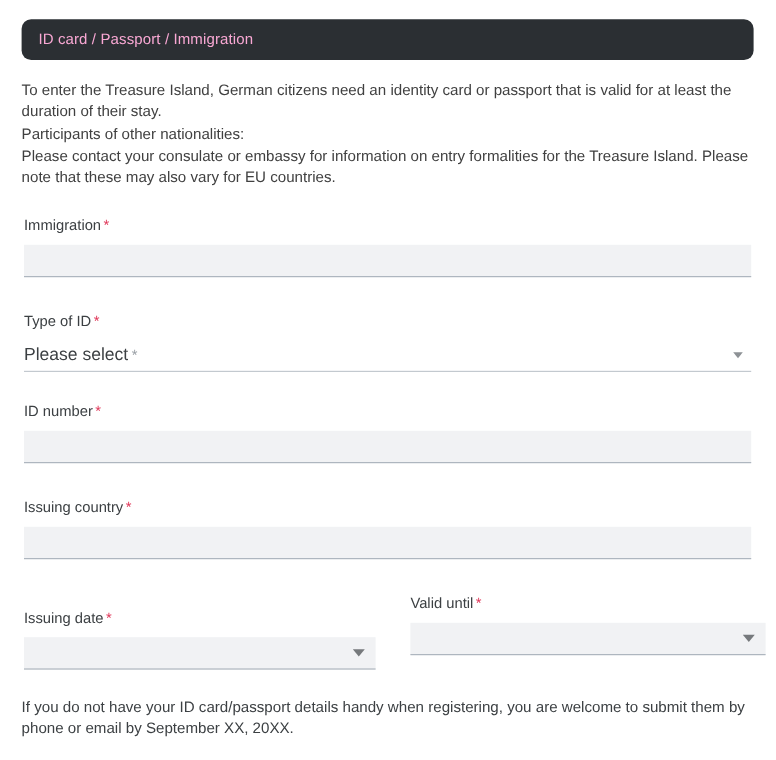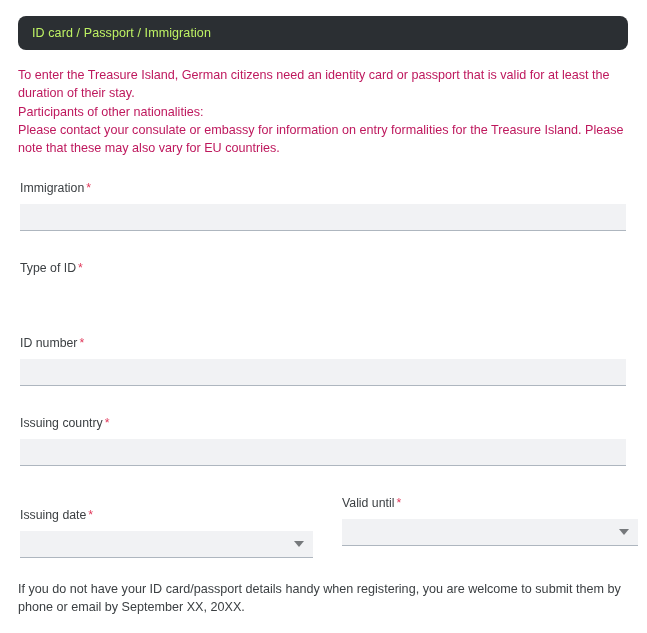--- a/index.html
+++ b/index.html
@@ -24,35 +24,35 @@
     width: 610px;
     height: 34px;
     background: #2b2f33;
     border-radius: 8px;
     box-sizing: border-box;
     display: flex;
     align-items: center;
     padding: 0 14px;
   }
   .header-title {
-    color: #bef264;
+    color: #f9a8d4;
     font-size: 12.5px;
     line-height: 1;
     letter-spacing: 0.1px;
   }
 
   
   .intro {
     position: absolute;
     left: 18px;
     top: 66px;
     width: 610px;
     font-size: 12.6px;
     line-height: 18.3px;
-    color: #be185d;
+    color: #404040;
   }
   .intro p {
     margin: 0;
   }
 
   
   .form {
     position: absolute;
     left: 0;
     top: 0;
@@ -181,20 +181,25 @@
     <div class="field-label">
       <span>Immigration</span><span class="req">*</span>
     </div>
     <input class="input-filled" type="text" value="" placeholder="" style="">
   </div>
 
   <div class="field" style="left:20px; top:261px; width:606px;">
     <div class="field-label">
       <span>Type of ID</span><span class="req">*</span>
     </div>
+    <div class="select-underline">
+      <span class="placeholder">Please select</span>
+        <span class="req-muted">*</span>
+      <span class="caret small"></span>
+    </div>
   </div>
 
   <div class="field" style="left:20px; top:336px; width:606px;">
     <div class="field-label">
       <span>ID number</span><span class="req">*</span>
     </div>
     <input class="input-filled" type="text" value="" placeholder="" style="">
   </div>
 
   <div class="field" style="left:20px; top:416px; width:606px;">

